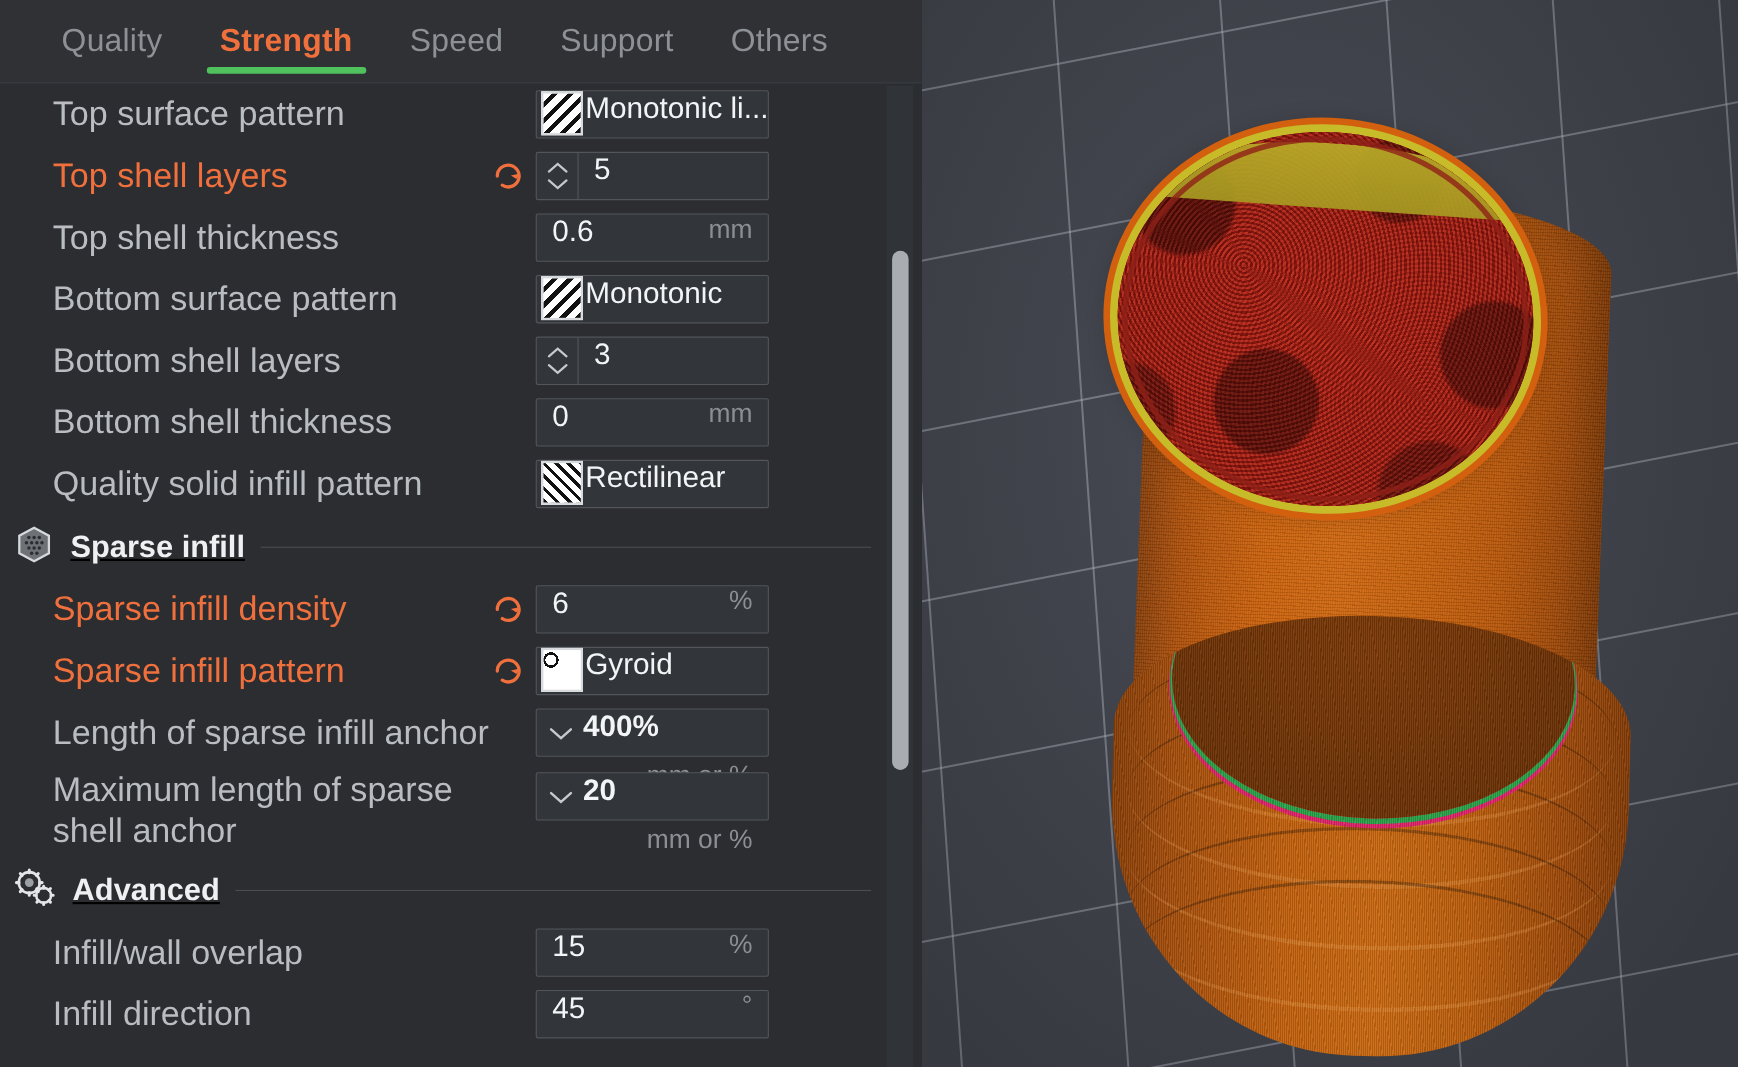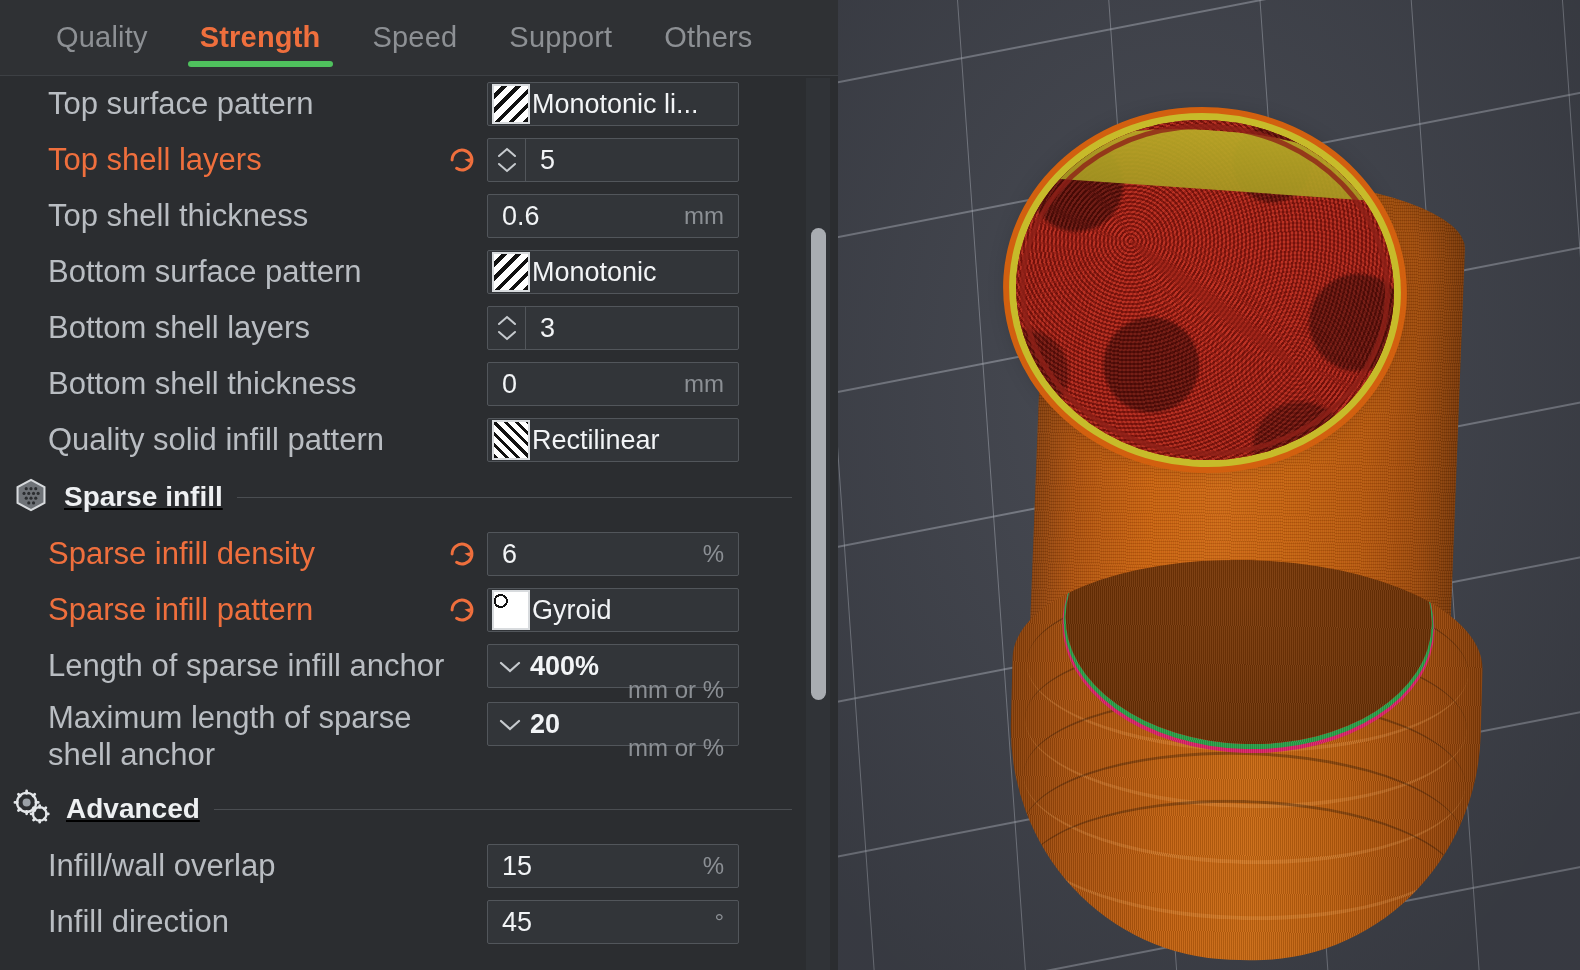--- a/index.html
+++ b/index.html
@@ -156,23 +156,23 @@
     width:398px; font-size:31px; color:#b9bdc2; line-height:1.18;
   }
   .label.modified{ color:#ef6f3d; }
 
   .reset-icon{
     position:absolute; left:444px; width:36px; height:36px;
     display:flex; align-items:center; justify-content:center; cursor:pointer;
   }
 
   .field{
-    position:absolute; left:487px; width:252px; height:44px;
+    position:absolute; left:487px; width:212px; height:44px;
     background:#323539; border:1px solid #52565b; border-radius:2px;
-    display:flex; align-items:center;
+    display:flex; 
   }
   .field.tallrow{ top:8px; }
   .value{
     font-size:27px; color:#f2f4f6; padding-left:14px; font-weight:400;
     white-space:nowrap;
   }
   .value.bold{ font-weight:bold; padding-left:8px; }
   .unit{
     position:absolute; right:14px; font-size:24px; color:#8b8f94;
   }

